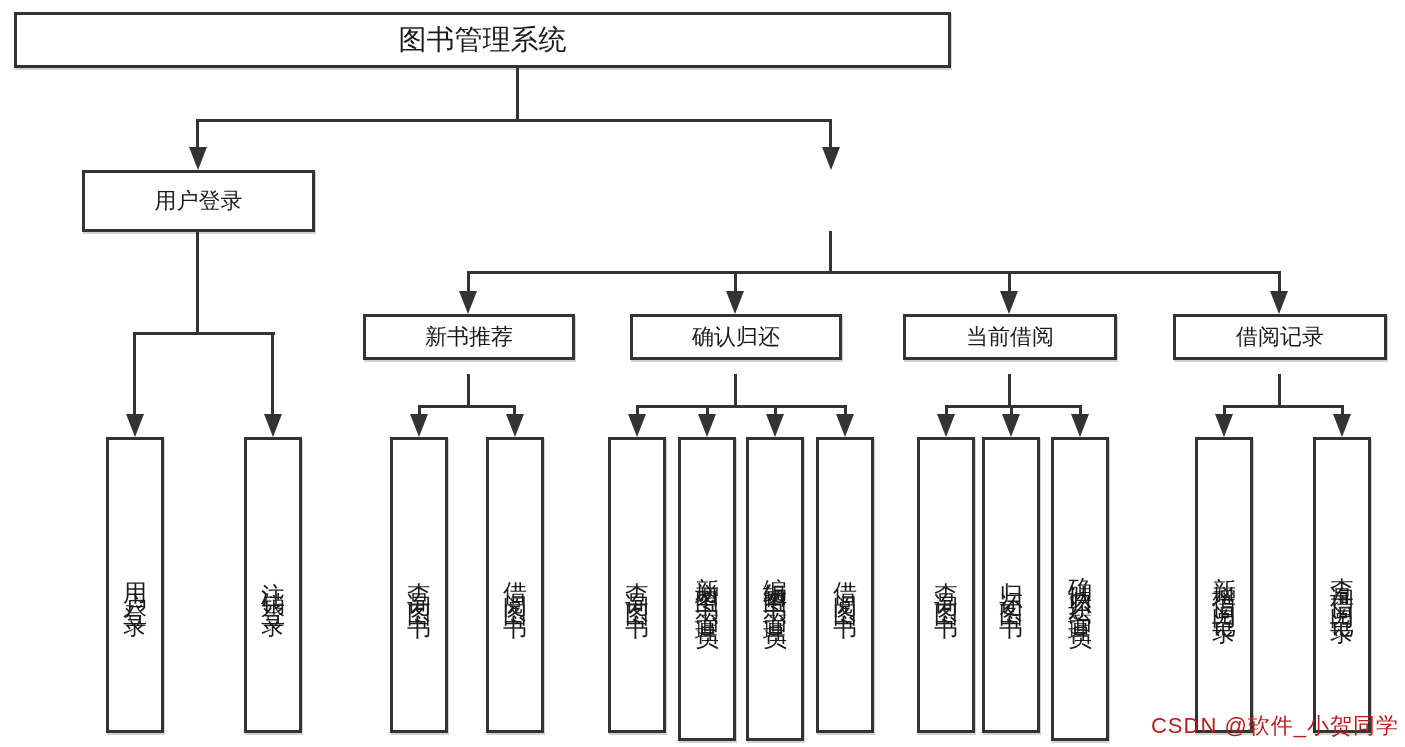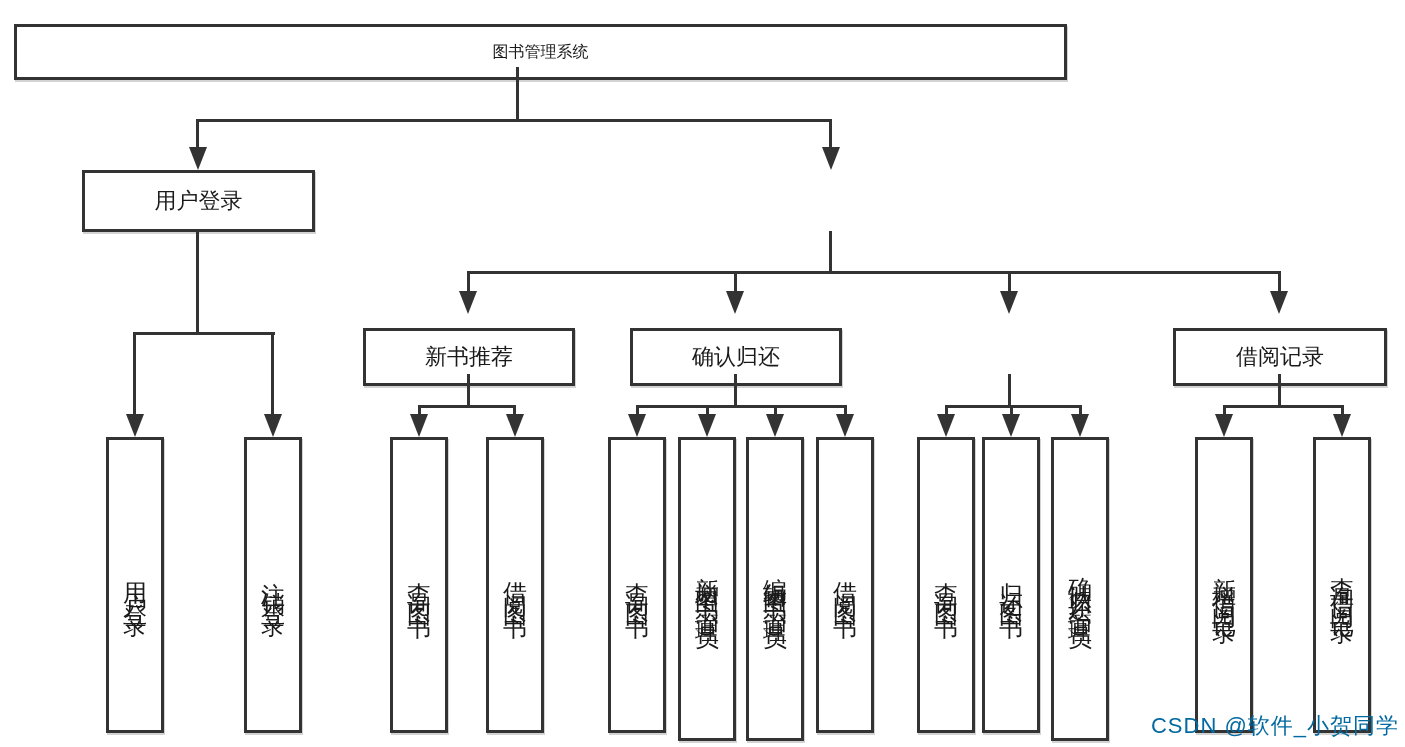--- a/index.html
+++ b/index.html
@@ -5,59 +5,60 @@
   html,body{margin:0;padding:0;background:#ffffff;}
   .canvas{
     position:relative;width:1405px;height:747px;background:#ffffff;overflow:hidden;
     font-family:"Liberation Sans",sans-serif;color:#1a1a1a;
   }
   .box{
     position:absolute;background:#ffffff;border:3px solid #333333;box-sizing:border-box;
     display:flex;align-items:center;justify-content:center;
     box-shadow:1px 2px 0 rgba(130,130,130,0.35);
   }
-  .root{left:14px;top:24px;width:1053px;height:56px;font-size:16px;}
+  .root{left:14px;top:12px;width:937px;height:56px;font-size:28px;}
   .lvl2{top:170px;height:62px;font-size:22px;}
   .lvl2.user{left:82px;width:233px;}
   .lvl2.mgmt{left:712px;width:236px;}
-  .lvl3{top:314px;height:58px;font-size:22px;margin-top:14px;}
+  .lvl3{top:314px;height:46px;font-size:22px;}
   .m0{left:363px;width:212px;}
   .m1{left:630px;width:212px;}
   .m2{left:903px;width:214px;}
   .m3{left:1173px;width:214px;}
   .vbox{top:437px;width:58px;height:296px;}
   .vbox.tall{height:304px;}
   .vt{writing-mode:vertical-rl;font-size:24px;line-height:1;}
   .ls4{letter-spacing:11px;}
   .ls6{letter-spacing:9px;}
   .ls9{letter-spacing:7px;}
   .hl,.vl{position:absolute;background:#333333;}
   .hl{height:3px;}
   .vl{width:3px;}
   .ar{
     position:absolute;width:0;height:0;
     border-left:9px solid transparent;border-right:9px solid transparent;
     border-top:23px solid #333333;
   }
   .wm{
-    position:absolute;right:6px;bottom:6px;font-size:22px;color:#0369a1;
+    position:absolute;right:6px;bottom:6px;font-size:22px;color:#b91c1c;
     letter-spacing:1px;z-index:5;
   }
 </style>
 </head>
 <body>
 
 <div class="canvas">
 
   <div class="box root">图书管理系统</div>
 
   <div class="box lvl2 user">用户登录</div>
 
   <div class="box lvl3 m0">新书推荐</div>
   <div class="box lvl3 m1">确认归还</div>
+  <div class="box lvl3 m2">当前借阅</div>
   <div class="box lvl3 m3">借阅记录</div>
 
   <div class="box vbox" style="left:106px">
     <span class="vt ls4">用户登录</span>
   </div>
   <div class="box vbox" style="left:244px">
     <span class="vt ls4">注销登录</span>
   </div>
 
   <div class="box vbox" style="left:390px">

